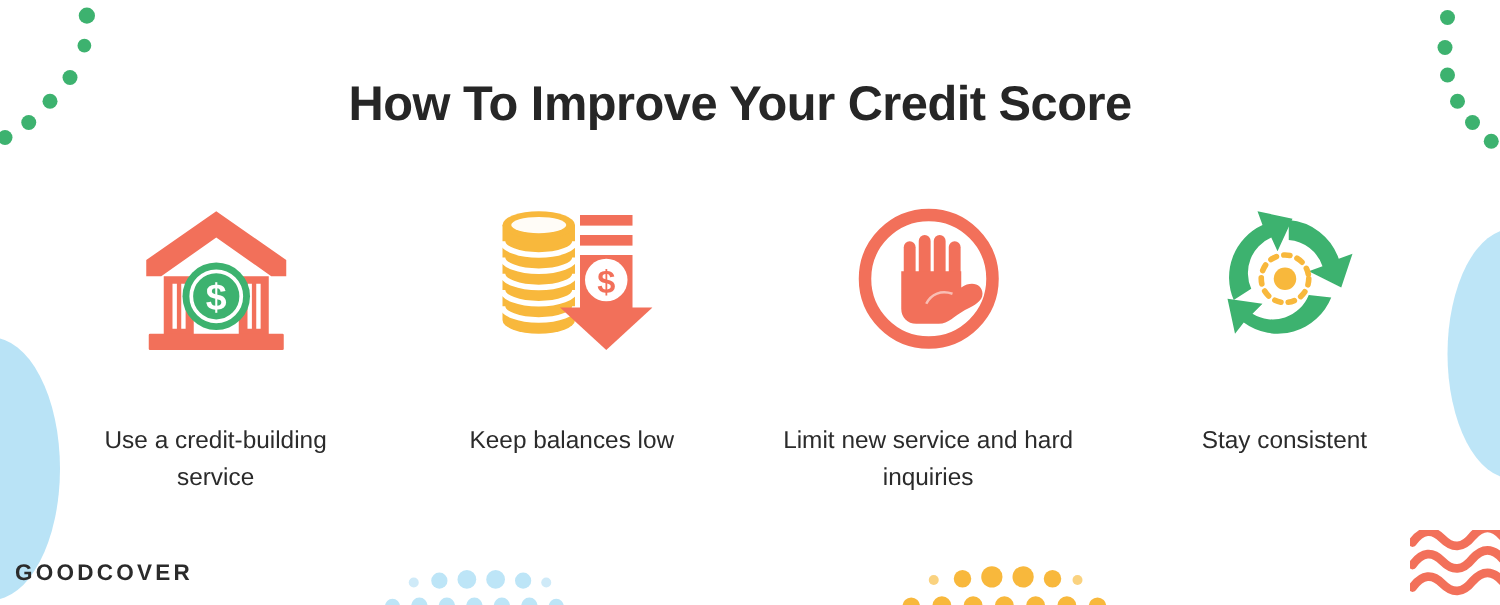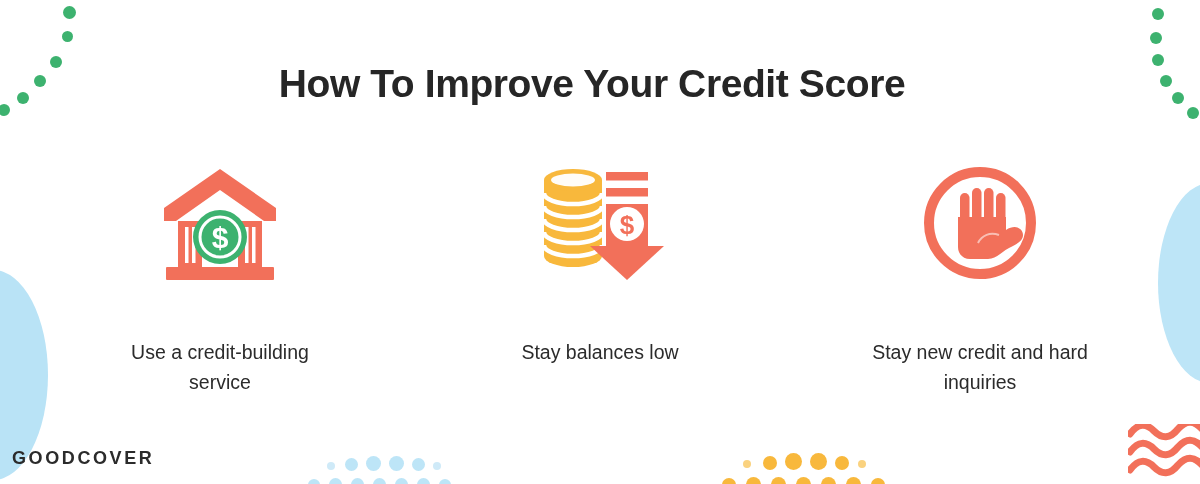--- a/index.html
+++ b/index.html
@@ -185,40 +185,62 @@
           <rect x="70" y="26" width="42" height="8.5" fill="#F2705A"></rect>
 
           <rect x="70" y="42" width="42" height="48" fill="#F2705A"></rect>
 
           <path d="M54 84 L128 84 L91 118 Z" fill="#F2705A"></path>
 
           <circle cx="91" cy="62" r="17" fill="#ffffff"></circle>
           <text x="91" y="72" text-anchor="middle" font-family="'Liberation Sans', sans-serif" font-size="26" font-weight="700" fill="#F2705A">$</text>
         </svg>
       </div>
-      <div class="caption">Stay balances low</div>
+      <div class="caption">Keep balances low</div>
     </div>
 
     <div class="card">
       <div class="icon-wrap">
         <svg width="116" height="116" viewBox="0 0 116 116" fill="none" aria-hidden="true">
           <circle cx="58" cy="58" r="51" fill="none" stroke="#F2705A" stroke-width="10"></circle>
 
           <rect x="38" y="28" width="9.5" height="32" rx="4.7" fill="#F2705A"></rect>
           <rect x="50" y="23" width="9.5" height="37" rx="4.7" fill="#F2705A"></rect>
           <rect x="62" y="23" width="9.5" height="37" rx="4.7" fill="#F2705A"></rect>
           <rect x="74" y="28" width="9.5" height="32" rx="4.7" fill="#F2705A"></rect>
 
           <path d="M36 52 h48 v13 c9 -6 17 -2 17 5 c0 6 -6 9 -14 13
                    c-9 5 -13 11 -21 11 h-18 c-7 0 -12 -5 -12 -12 Z" fill="#F2705A"></path>
 
           <path d="M56 78 c4 -8 12 -11 21 -8" stroke="#ffffff" stroke-width="2" fill="none" opacity="0.55"></path>
         </svg>
       </div>
-      <div class="caption">Stay new credit and hard inquiries</div>
-    </div>
-
+      <div class="caption">Limit new service and hard inquiries</div>
+    </div>
+
+    <div class="card">
+      <div class="icon-wrap">
+        <svg width="118" height="114" viewBox="0 0 118 114" fill="none" aria-hidden="true">
+          <g fill="#3DB26F">
+
+            <path d="M62 10 a46 46 0 0 1 40 31 l11 -4 l-9 27 l-26 -13 l11 -4
+                     a31 31 0 0 0 -27 -21 Z"></path>
+
+            <path d="M96 72 a46 46 0 0 1 -70 20 l-7 9 l-6 -28 l28 4 l-8 8
+                     a31 31 0 0 0 45 -15 Z"></path>
+
+            <path d="M18 74 a46 46 0 0 1 23 -60 l-4 -11 l28 6 l-12 26 l-5 -11
+                     a31 31 0 0 0 -16 41 Z"></path>
+          </g>
+
+          <circle cx="59" cy="57" r="19" fill="none" stroke="#F8B83C" stroke-width="4.5" stroke-dasharray="5 6" stroke-linecap="round"></circle>
+
+          <circle cx="59" cy="57" r="9" fill="#F8B83C"></circle>
+        </svg>
+      </div>
+      <div class="caption">Stay consistent</div>
+    </div>
 
   </div>
 
   <div class="logo">GOODCOVER</div>
 
 </div>
 
 </body></html>

